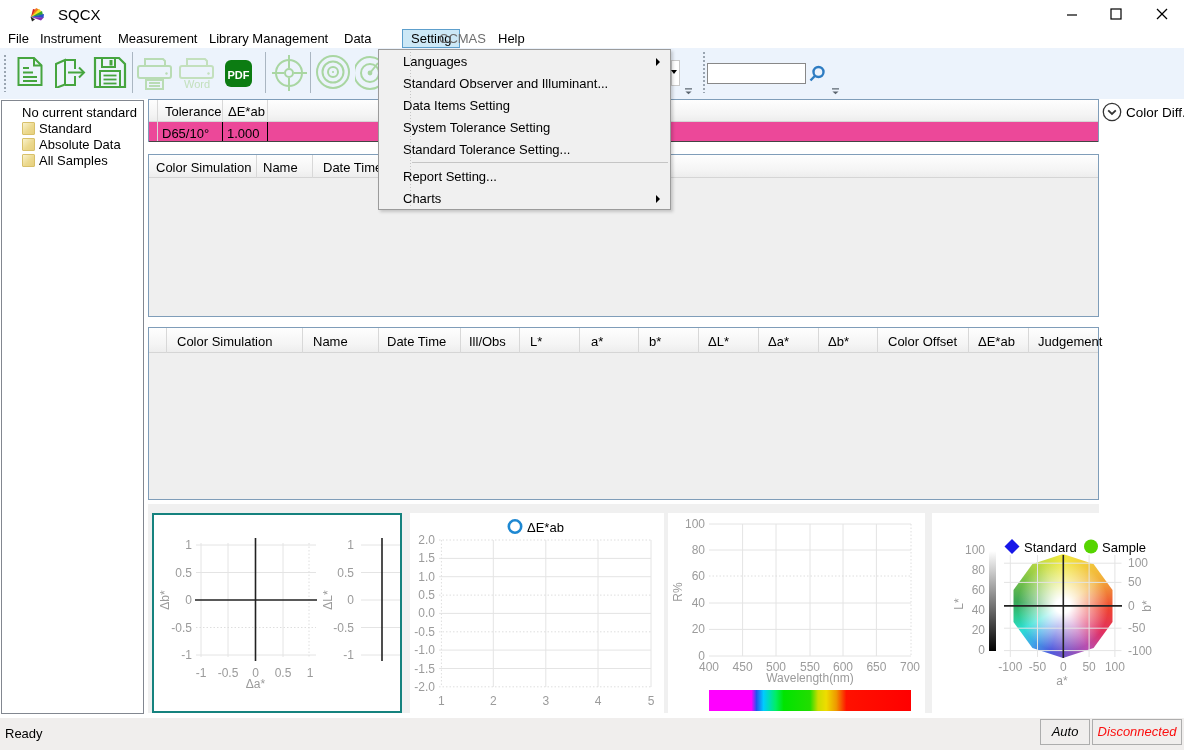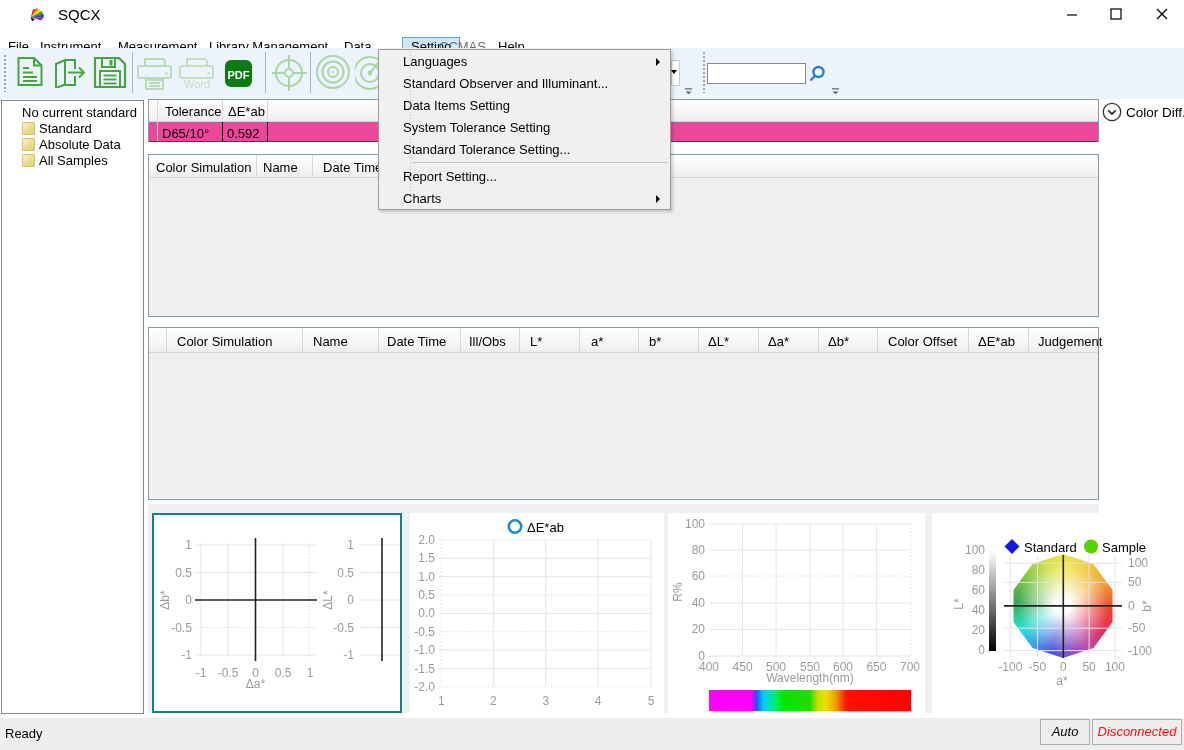--- a/index.html
+++ b/index.html
@@ -8,21 +8,21 @@
 #app { position:relative; width:1184px; height:750px; }
 .abs { position:absolute; }
 
 
 #titlebar { position:absolute; left:0; top:0; width:1184px; height:29px; background:#fff; }
 #apptitle { position:absolute; left:58px; top:6px; font-size:15px; color:#000; }
 
 
 #menubar { position:absolute; left:0; top:29px; width:1184px; height:19px; background:#fff;
   font-size:13px; color:#000; }
-.mitem { position:absolute; top:8px; height:19px; line-height:19px; }
+.mitem { position:absolute; top:0; height:19px; line-height:19px; }
 #mi-setting { background:#cce8f6; border:1px solid #5d9fcc; line-height:17px !important;margin-left:24px; }
 
 
 #toolbar { position:absolute; left:0; top:48px; width:1184px; height:51px; background:#ecf3fc; }
 #toolbar .sep { position:absolute; top:4px; width:1px; height:41px; background:#aab6c2; }
 #toolbar .grip { position:absolute; left:4px; top:7px; width:2px; height:37px;
   background-image:repeating-linear-gradient(#9aa5b1 0 2px, transparent 2px 4px); }
 .dotsep { position:absolute; top:4px; width:2px; height:41px;
   background-image:repeating-linear-gradient(#9aa5b1 0 2px, transparent 2px 4px); }
 .ticon { position:absolute; top:8px; }
@@ -228,21 +228,21 @@
   </div>
 
   <div class="dgv" style="top:99px;height:43px;background:#ec4899">
     <div class="hdr" style="height:22px"></div>
     <div class="hcell" style="left:16px;top:4px">Tolerance</div>
     <div class="hcell" style="left:79px;top:4px">ΔE*ab</div>
     <div class="vline" style="left:8px;height:42px"></div>
     <div class="vline" style="left:73px;height:22px"></div>
     <div class="vline" style="left:118px;height:22px"></div>
     <div class="hcell" style="left:13px;top:26px">D65/10°</div>
-    <div class="hcell" style="left:78px;top:26px">0.592</div>
+    <div class="hcell" style="left:78px;top:26px">1.000</div>
     <div class="abs" style="left:73px;top:22px;width:1px;height:20px;background:#000"></div>
     <div class="abs" style="left:118px;top:22px;width:1px;height:20px;background:#000"></div>
     <div class="abs" style="left:0px;top:41px;width:949px;height:1px;background:#444"></div>
   </div>
 
   <div class="dgv" style="top:154px;height:163px">
     <div class="hdr" style="height:23px"></div>
     <div class="hcell" style="left:7px;top:5px">Color Simulation</div>
     <div class="hcell" style="left:114px;top:5px">Name</div>
     <div class="hcell" style="left:174px;top:5px">Date Time</div>

